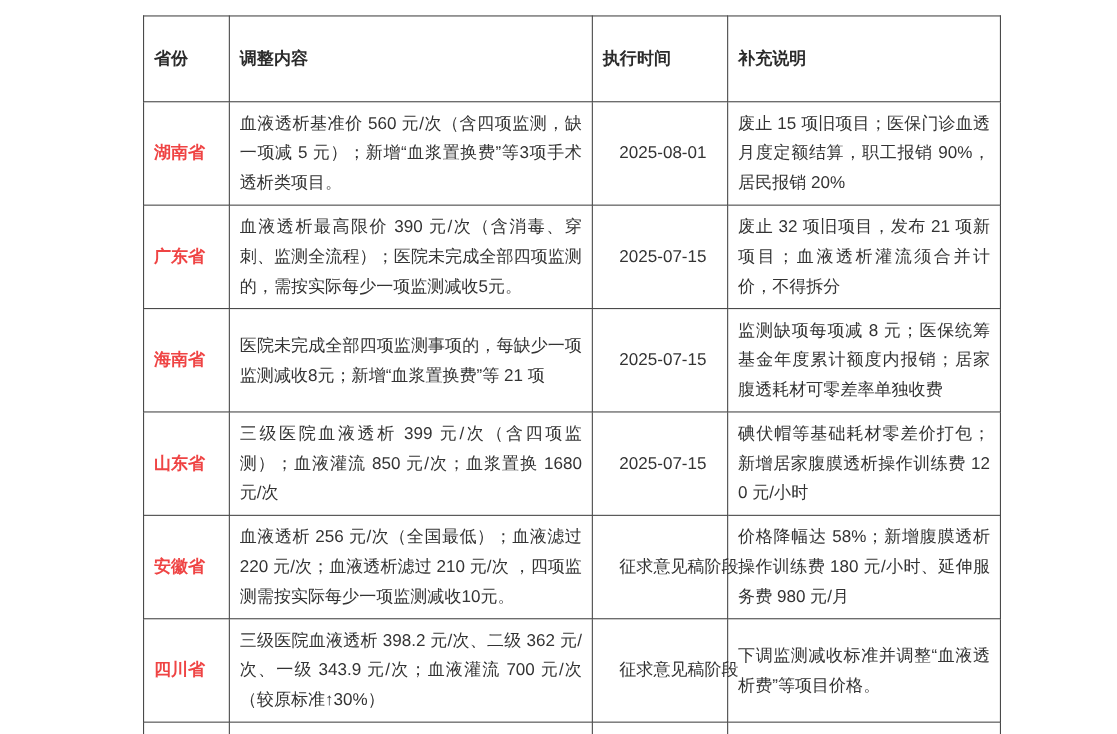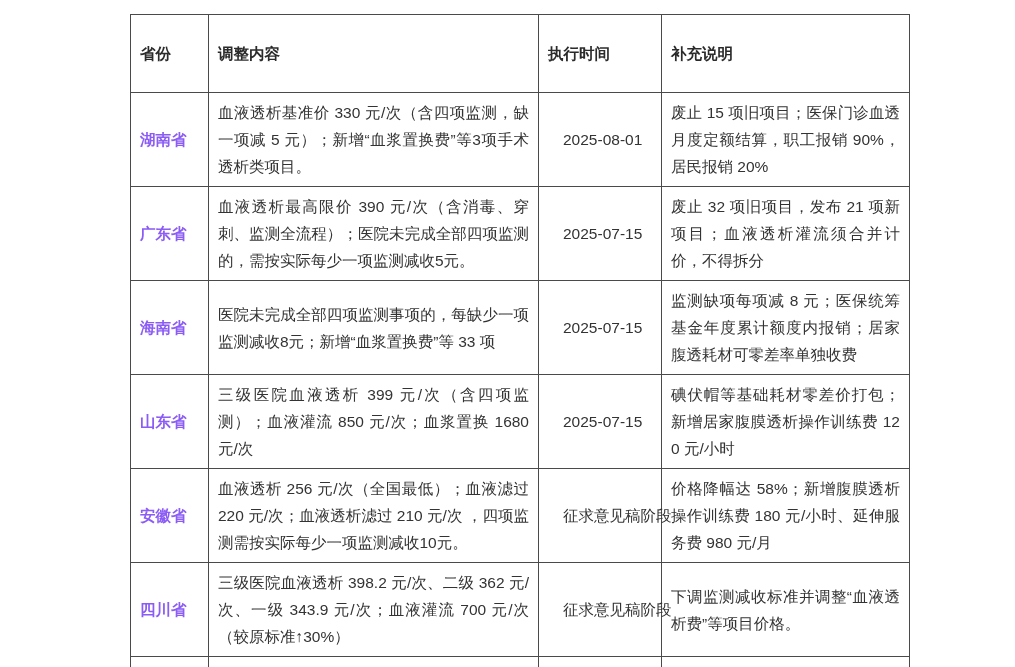--- a/index.html
+++ b/index.html
@@ -33,21 +33,21 @@
     text-align: left;
     word-break: break-all;
   }
   .price-table thead tr { height: 78px; }
   .price-table th {
     font-weight: 700;
     color: #2b2b2b;
   }
   td.cell-province {
     font-weight: 700;
-    color: #8b5cf6;
+    color: #ef4444;
     white-space: nowrap;
   }
   td.cell-content, td.cell-note {
     text-align: justify;
     text-justify: inter-ideograph;
   }
   td.cell-time { white-space: nowrap; padding-left: 24px; }
 
   tr.r0 { height: 83px; }
   tr.r1 { height: 81px; }
@@ -72,33 +72,33 @@
       <tr>
         <th>省份</th>
         <th>调整内容</th>
         <th>执行时间</th>
         <th>补充说明</th>
       </tr>
     </thead>
     <tbody>
       <tr class="r0">
         <td class="cell-province">湖南省</td>
-        <td class="cell-content">血液透析基准价 330 元/次（含四项监测，缺一项减 5 元）；新增“血浆置换费”等3项手术透析类项目。</td>
+        <td class="cell-content">血液透析基准价 560 元/次（含四项监测，缺一项减 5 元）；新增“血浆置换费”等3项手术透析类项目。</td>
         <td class="cell-time">2025-08-01</td>
         <td class="cell-note">废止 15 项旧项目；医保门诊血透月度定额结算，职工报销 90%，居民报销 20%</td>
       </tr>
       <tr class="r1">
         <td class="cell-province">广东省</td>
         <td class="cell-content">血液透析最高限价 390 元/次（含消毒、穿刺、监测全流程）；医院未完成全部四项监测的，需按实际每少一项监测减收5元。</td>
         <td class="cell-time">2025-07-15</td>
         <td class="cell-note">废止 32 项旧项目，发布 21 项新项目；血液透析灌流须合并计价，不得拆分</td>
       </tr>
       <tr class="r2">
         <td class="cell-province">海南省</td>
-        <td class="cell-content">医院未完成全部四项监测事项的，每缺少一项监测减收8元；新增“血浆置换费”等 33 项</td>
+        <td class="cell-content">医院未完成全部四项监测事项的，每缺少一项监测减收8元；新增“血浆置换费”等 21 项</td>
         <td class="cell-time">2025-07-15</td>
         <td class="cell-note">监测缺项每项减 8 元；医保统筹基金年度累计额度内报销；居家腹透耗材可零差率单独收费</td>
       </tr>
       <tr class="r3">
         <td class="cell-province">山东省</td>
         <td class="cell-content">三级医院血液透析 399 元/次（含四项监测）；血液灌流 850 元/次；血浆置换 1680 元/次</td>
         <td class="cell-time">2025-07-15</td>
         <td class="cell-note">碘伏帽等基础耗材零差价打包；新增居家腹膜透析操作训练费 120 元/小时</td>
       </tr>
       <tr class="r4">

